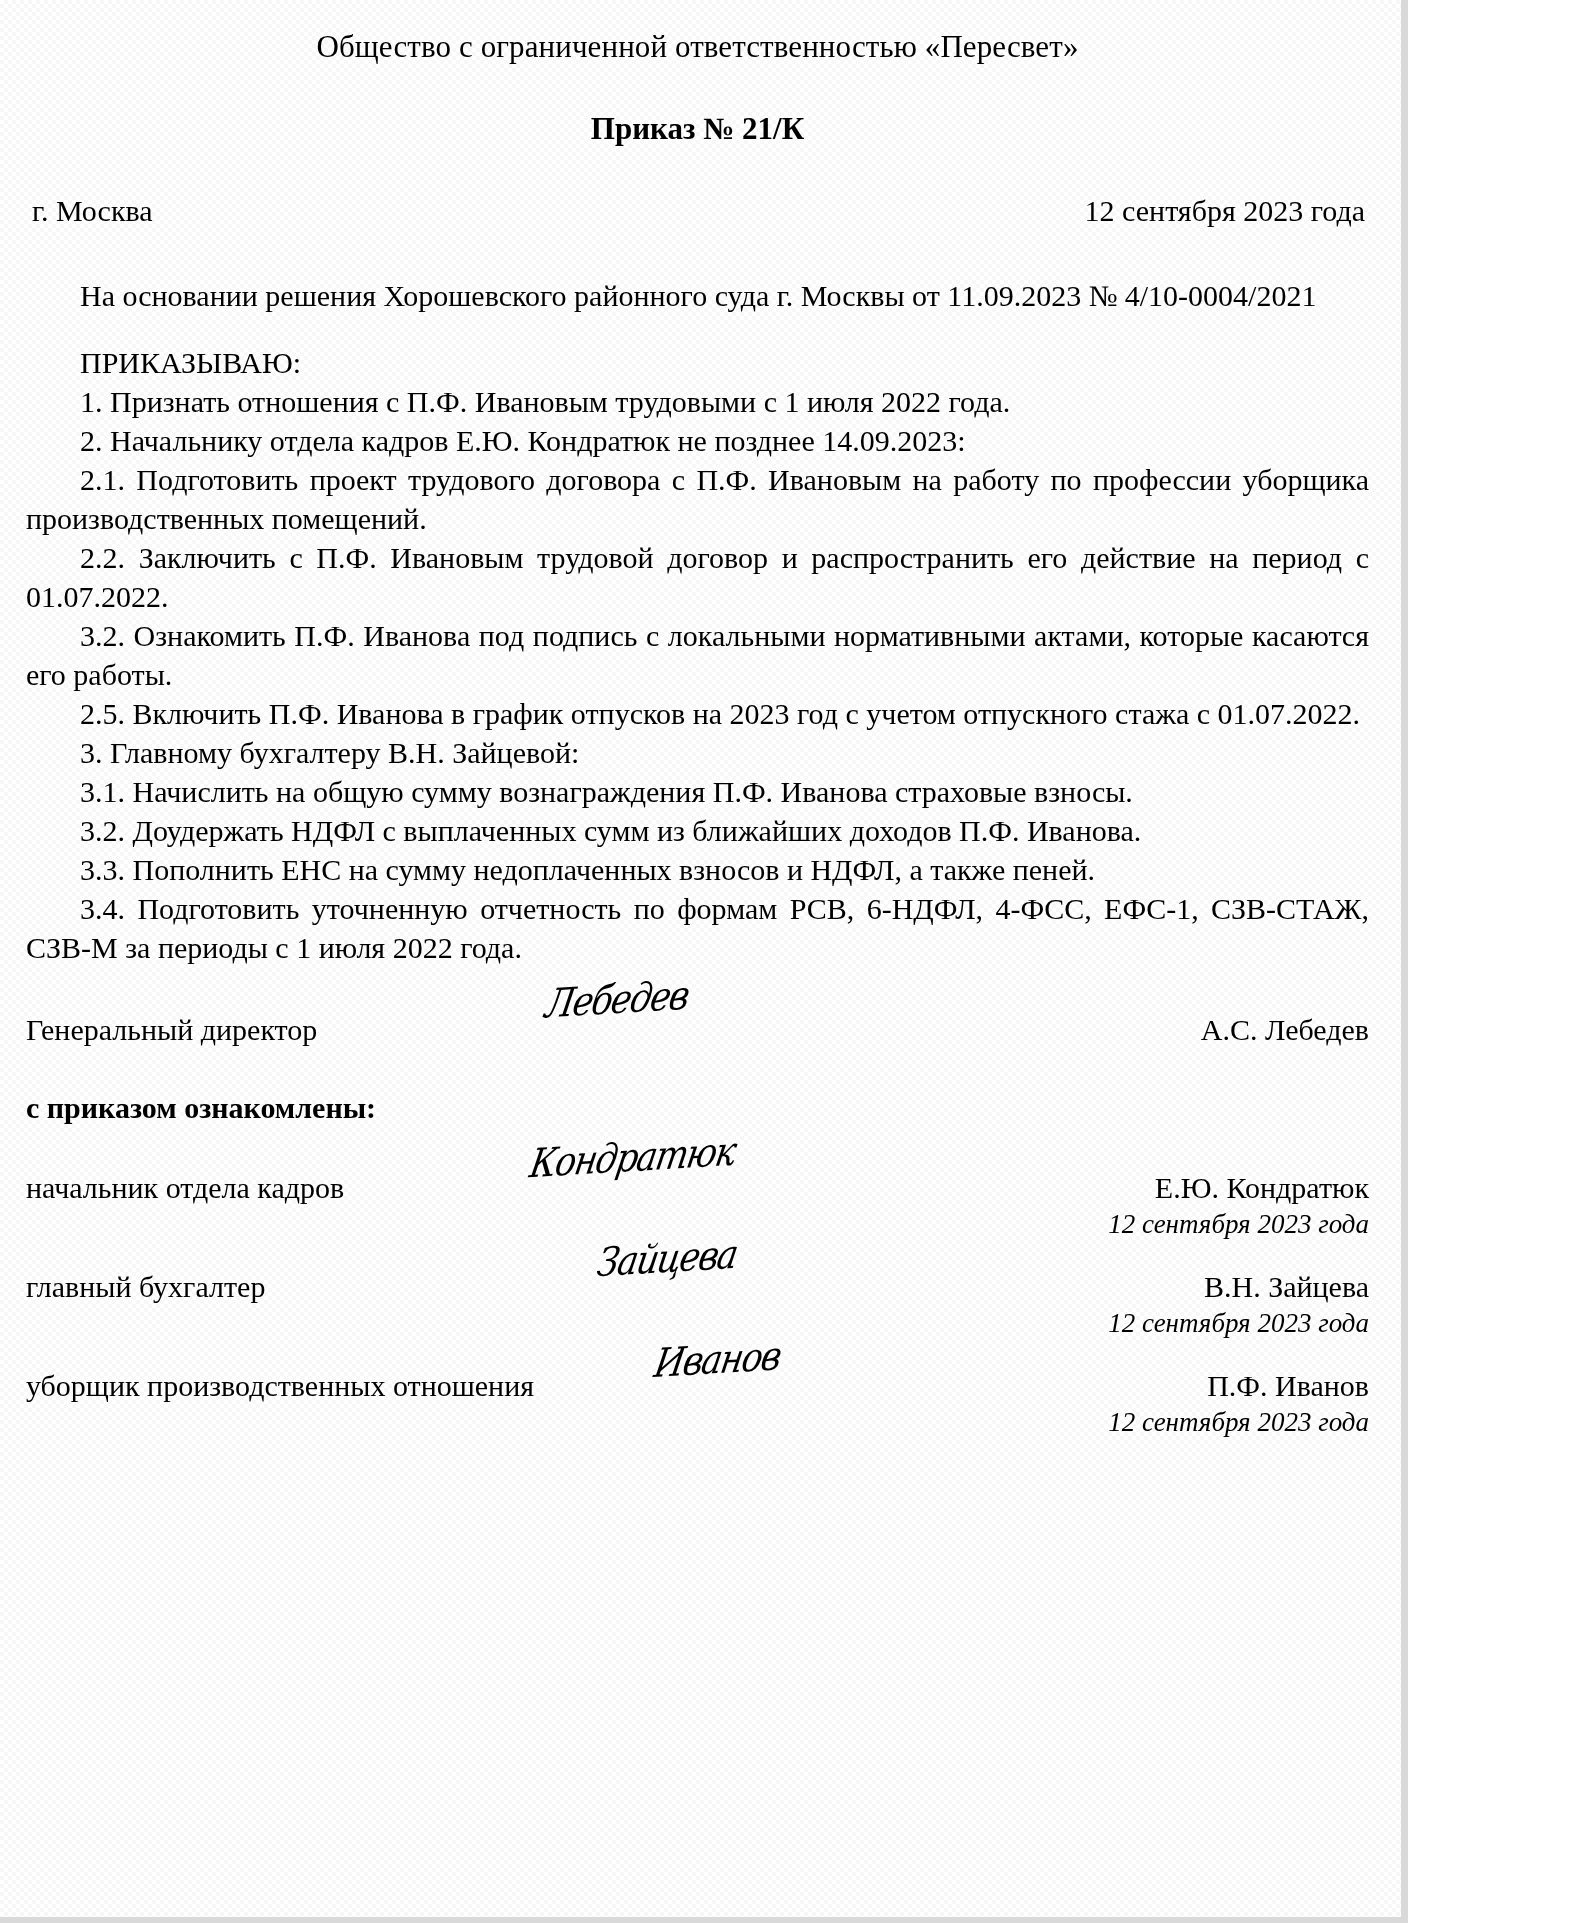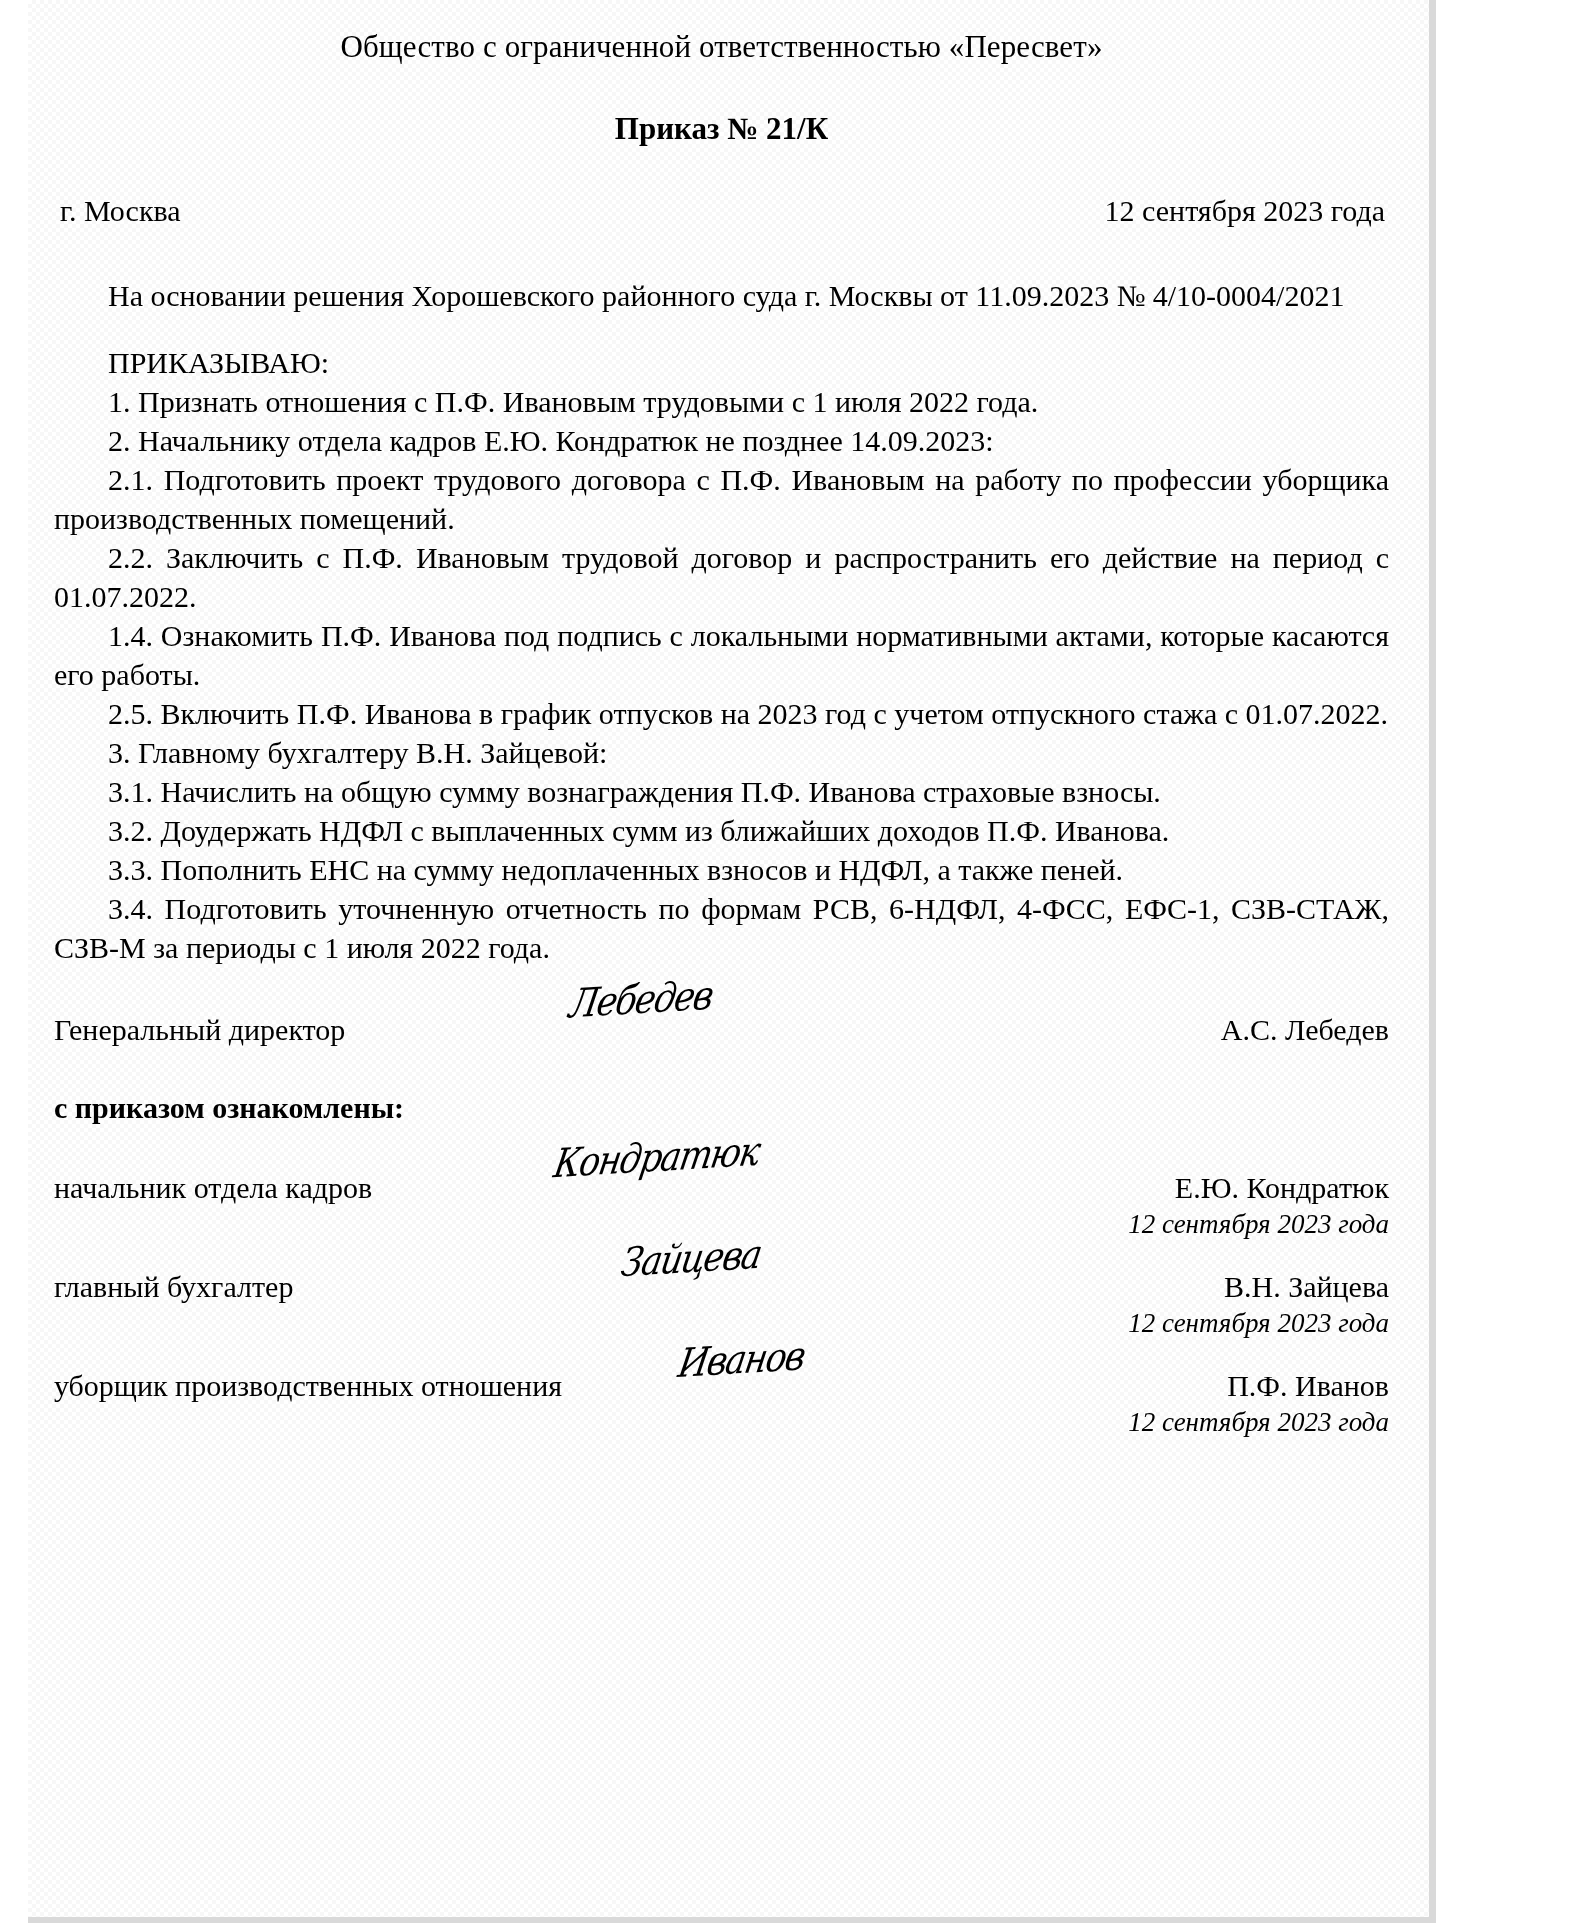--- a/index.html
+++ b/index.html
@@ -15,31 +15,30 @@
     color: #000000;
     overflow: hidden;
   }
 
   
   #page {
     position: relative;
     box-sizing: border-box;
     width: 1408px;
     height: 1923px;
-    padding: 18px 40px 0 26px;
+    padding: 18px 32px 0 26px;
     background-color: #ffffff;
     
     background-image:
       linear-gradient(45deg, rgba(0,0,0,0.055) 25%, transparent 25%, transparent 75%, rgba(0,0,0,0.055) 75%),
       linear-gradient(45deg, rgba(0,0,0,0.055) 25%, transparent 25%, transparent 75%, rgba(0,0,0,0.055) 75%);
     background-size: 8px 8px, 8px 8px;
     background-position: 0 0, 4px 4px;
     border-right: 7px solid #d9d9d9;
     border-bottom: 6px solid #d9d9d9;
-    margin-left: 28px;
   }
 
   
   #page::before {
     content: "";
     position: absolute;
     inset: 0;
     background: rgba(255,255,255,0.46);
     pointer-events: none;
   }
@@ -158,21 +157,21 @@
 
     <p class="para first"><span>На основании решения Хорошевского районного суда г. Москвы от 11.09.2023</span>
       <span>№ 4/10-0004/2021</span></p>
 
     <p class="para gap-top">ПРИКАЗЫВАЮ:</p>
 
     <p class="para tight">1. Признать отношения с П.Ф. Ивановым трудовыми с 1 июля 2022 года.</p>
     <p class="para tight">2. Начальнику отдела кадров Е.Ю. Кондратюк не позднее 14.09.2023:</p>
     <p class="para tight">2.1. Подготовить проект трудового договора с П.Ф. Ивановым на работу по профессии уборщика производственных помещений.</p>
     <p class="para tight">2.2. Заключить с П.Ф. Ивановым трудовой договор и распространить его действие на период с 01.07.2022.</p>
-    <p class="para tight">1.4. Ознакомить П.Ф. Иванова под подпись с локальными нормативными актами, которые касаются его работы.</p>
+    <p class="para tight">3.2. Ознакомить П.Ф. Иванова под подпись с локальными нормативными актами, которые касаются его работы.</p>
     <p class="para tight">2.5. Включить П.Ф. Иванова в график отпусков на 2023 год с учетом отпускного стажа с 01.07.2022.</p>
     <p class="para tight">3. Главному бухгалтеру В.Н. Зайцевой:</p>
     <p class="para tight">3.1. Начислить на общую сумму вознаграждения П.Ф. Иванова страховые взносы.</p>
     <p class="para tight">3.2. Доудержать НДФЛ с выплаченных сумм из ближайших доходов П.Ф. Иванова.</p>
     <p class="para tight">3.3. Пополнить ЕНС на сумму недоплаченных взносов и НДФЛ, а также пеней.</p>
     <p class="para tight">3.4. Подготовить уточненную отчетность по формам РСВ, 6-НДФЛ, 4-ФСС, ЕФС-1, СЗВ-СТАЖ, СЗВ-М за периоды с 1 июля 2022 года.</p>
 
 
     <div class="sig-block" style="margin-top:46px;">
       <div class="sig-row">

